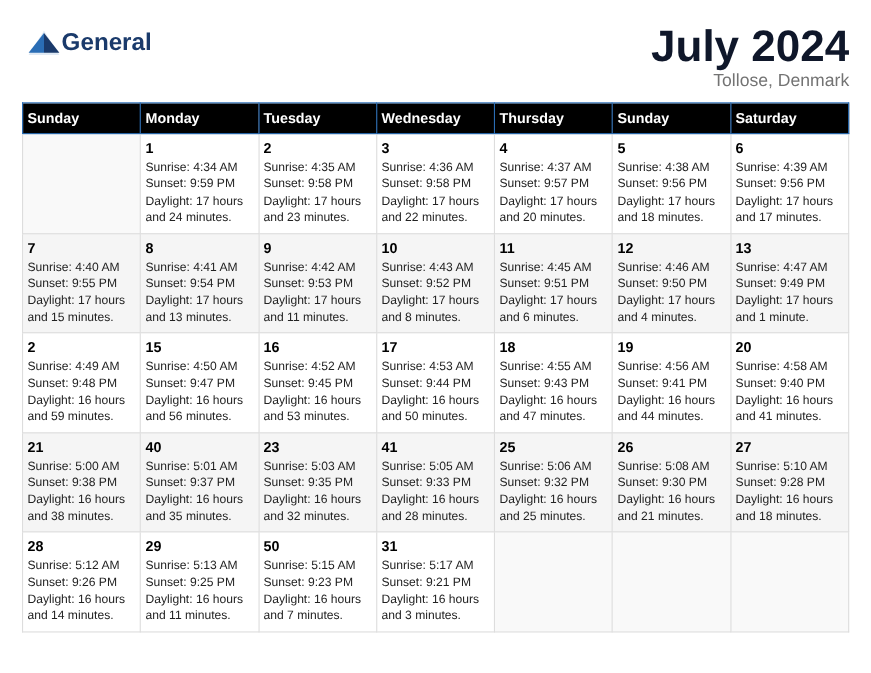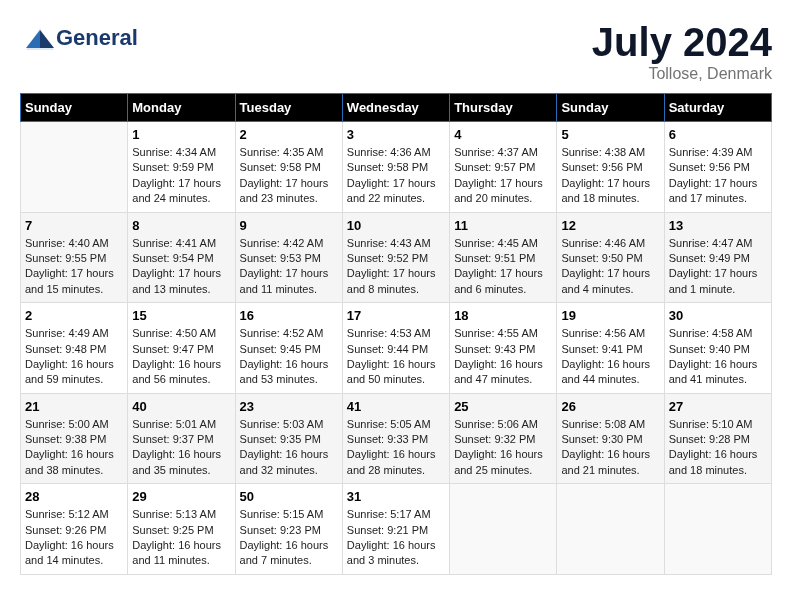--- a/index.html
+++ b/index.html
@@ -199,21 +199,21 @@
       </td>
         <td>
         <span class="day-num">18</span>
         <span class="day-info">Sunrise: 4:55 AM<br>Sunset: 9:43 PM<br>Daylight: 16 hours and 47 minutes.</span>
       </td>
         <td>
         <span class="day-num">19</span>
         <span class="day-info">Sunrise: 4:56 AM<br>Sunset: 9:41 PM<br>Daylight: 16 hours and 44 minutes.</span>
       </td>
         <td>
-        <span class="day-num">30</span>
+        <span class="day-num">20</span>
         <span class="day-info">Sunrise: 4:58 AM<br>Sunset: 9:40 PM<br>Daylight: 16 hours and 41 minutes.</span>
       </td>
       </tr>
       <tr>
         <td>
         <span class="day-num">21</span>
         <span class="day-info">Sunrise: 5:00 AM<br>Sunset: 9:38 PM<br>Daylight: 16 hours and 38 minutes.</span>
       </td>
         <td>
         <span class="day-num">40</span>

